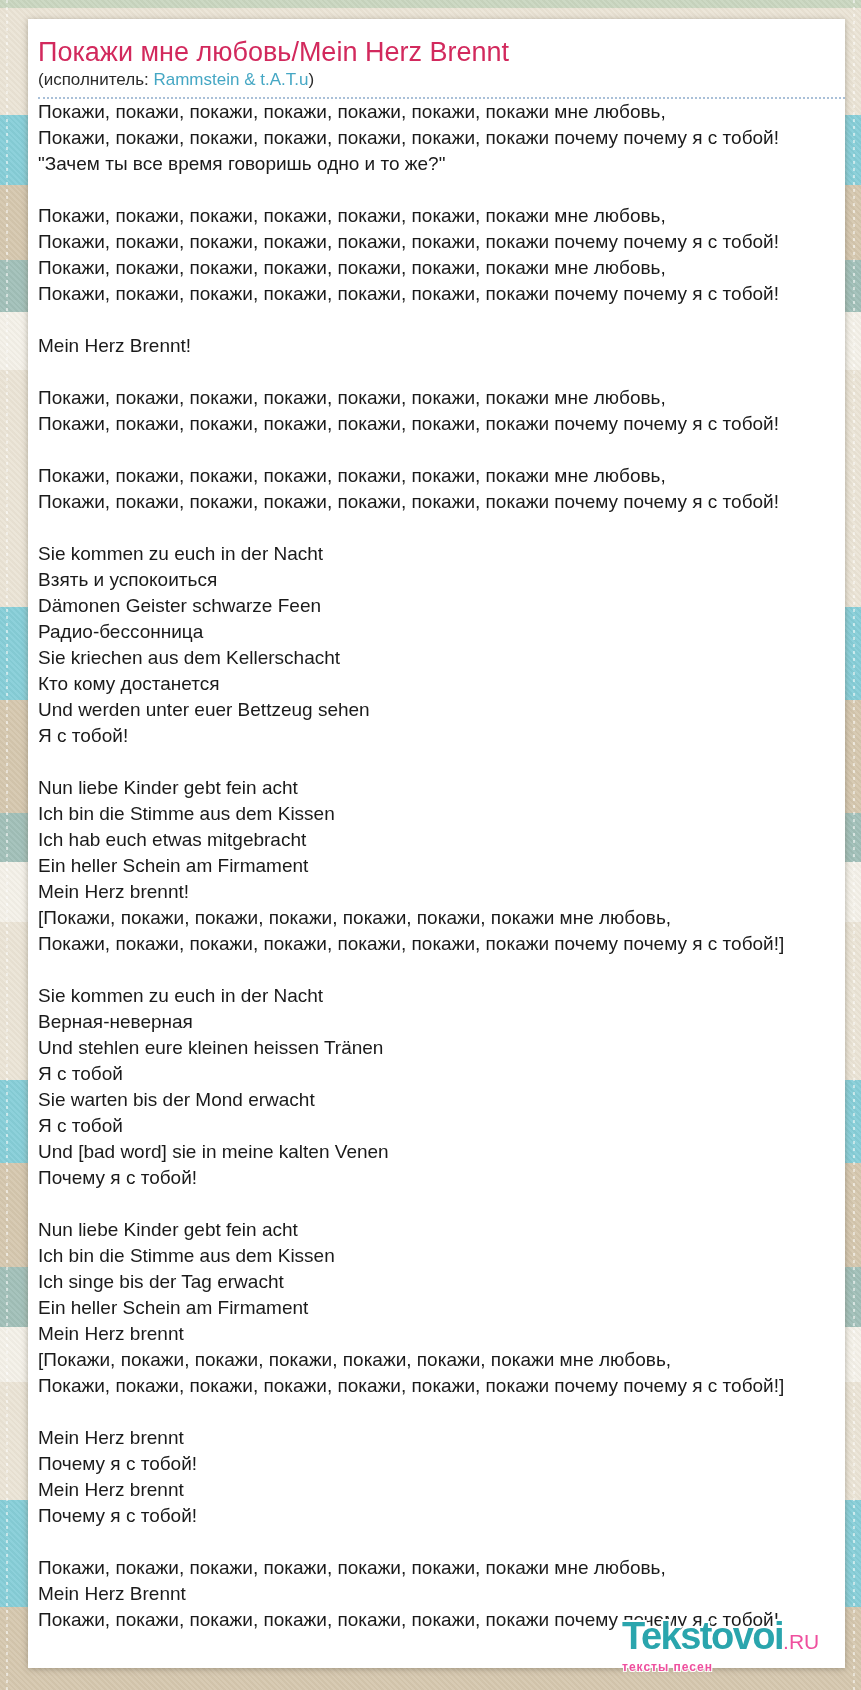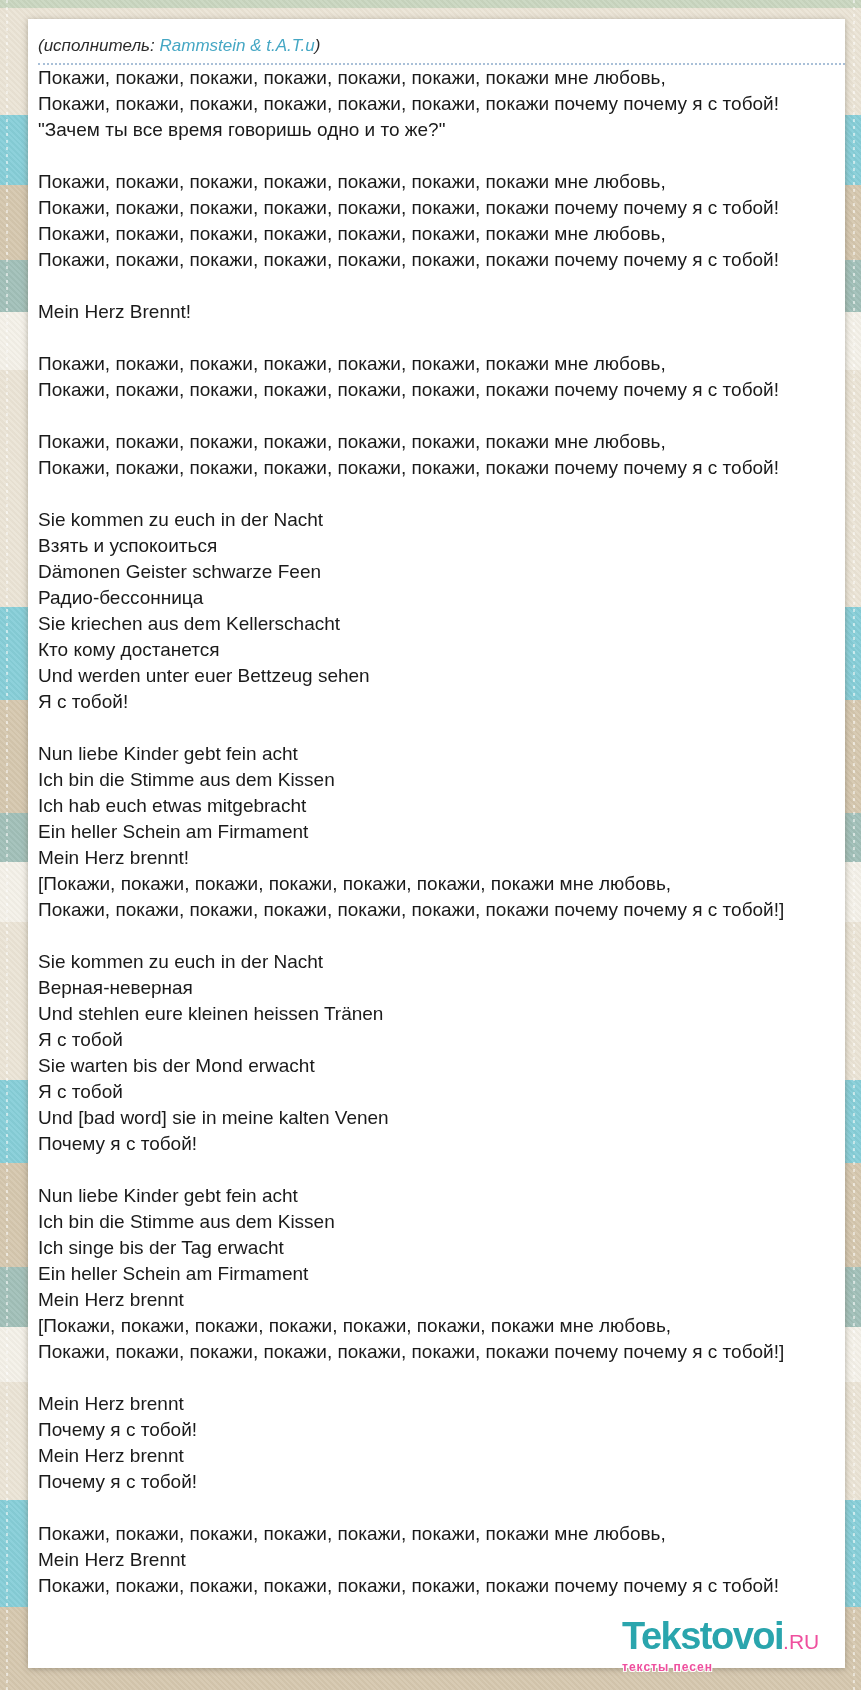--- a/index.html
+++ b/index.html
@@ -69,21 +69,20 @@
   .page-title {
     font-size: 27px;
     line-height: 34px;
     font-weight: normal;
     color: var(--title, #d2295d);
   }
   .artist-line {
     font-size: 17px;
     line-height: 22px;
     color: #2b2b2b;
-    font-style: italic;
   }
   .artist-link {
     color: var(--artist-link, #45a7c4);
     text-decoration: none;
     cursor: pointer;
   }
   .lyrics {
     margin: 0 0 0 10px;
     font-size: 19px;
     line-height: 26px;
@@ -129,20 +128,21 @@
   }
 </style>
 </head>
 <body>
 
 <div class="page-bg"></div>
 
 <div class="card">
 
   <div class="card-header">
+    <h1 class="page-title">Покажи мне любовь/Mein Herz Brennt</h1>
     <div class="artist-line">
       <span>(исполнитель: </span><a class="artist-link">Rammstein &amp; t.A.T.u</a><span>)</span>
     </div>
   </div>
 
   <div class="lyrics">Покажи, покажи, покажи, покажи, покажи, покажи, покажи мне любовь,
 Покажи, покажи, покажи, покажи, покажи, покажи, покажи почему почему я с тобой!
 "Зачем ты все время говоришь одно и то же?"
 
 Покажи, покажи, покажи, покажи, покажи, покажи, покажи мне любовь,

